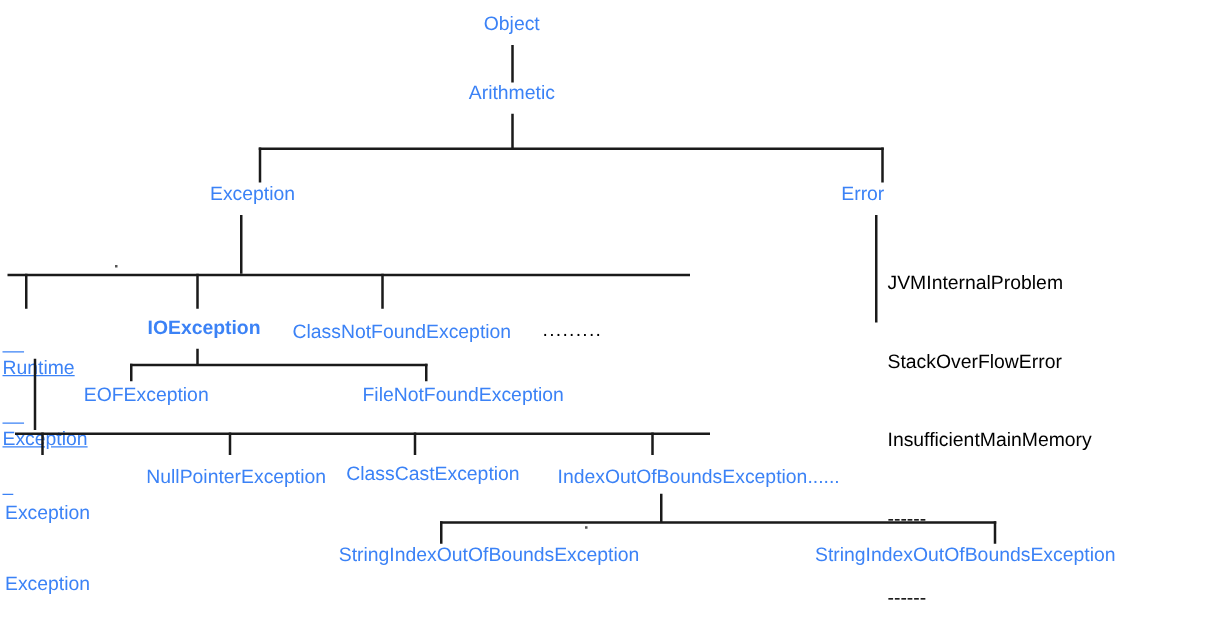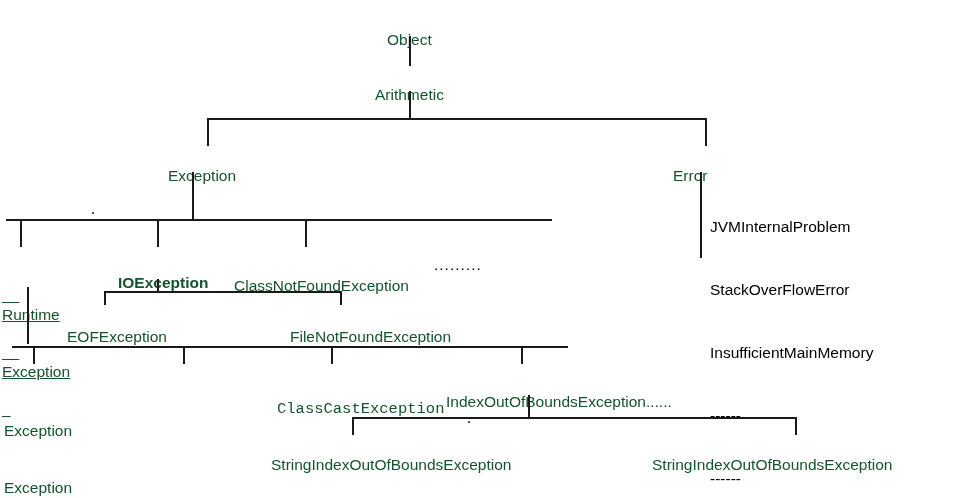--- a/index.html
+++ b/index.html
@@ -16,24 +16,23 @@
     position: relative;
     width: 975px;
     height: 498px;
     background: #ffffff;
     overflow: hidden;
   }
   .node {
     position: absolute;
     font-size: 15.5px;
     line-height: 19px;
-    color: #14532d;
+    color: #3b82f6;
     white-space: pre;
     letter-spacing: 0px;
-    margin-top: 20px;
   }
   .node.two-line {
     line-height: 19px;
   }
   .leaf-list {
     position: absolute;
     font-size: 15.5px;
     line-height: 21px;
     color: #000000;
     white-space: pre;
@@ -122,22 +121,23 @@
   <div class="vline" style="left:33px; top:346px; height:18px;"></div>
   <div class="vline" style="left:183px; top:346px; height:18px;"></div>
   <div class="vline" style="left:331px; top:346px; height:18px;"></div>
   <div class="vline" style="left:521px; top:346px; height:18px;"></div>
 
   <div class="node two-line" style="left:4px; top:363px;">
     <div>Exception</div>
     <div>Exception</div>
   </div>
 
+  <div class="node" style="left:117px; top:372px;">NullPointerException</div>
 
-  <div class="node" style="left:277px; top:380px;font-family:Liberation Mono, monospace;">ClassCastException</div>
+  <div class="node" style="left:277px; top:370px;">ClassCastException</div>
 
   <div class="node" style="left:446px; top:372px;">IndexOutOfBoundsException......</div>
 
   <div class="vline" style="left:528px; top:395px; height:23px;"></div>
 
   <div class="hline" style="left:352px; top:417px; width:445px;"></div>
   <div class="vline" style="left:352px; top:417px; height:18px;"></div>
   <div class="vline" style="left:795px; top:417px; height:18px;"></div>
   <div class="speck" style="left:468px; top:421px;"></div>
 

